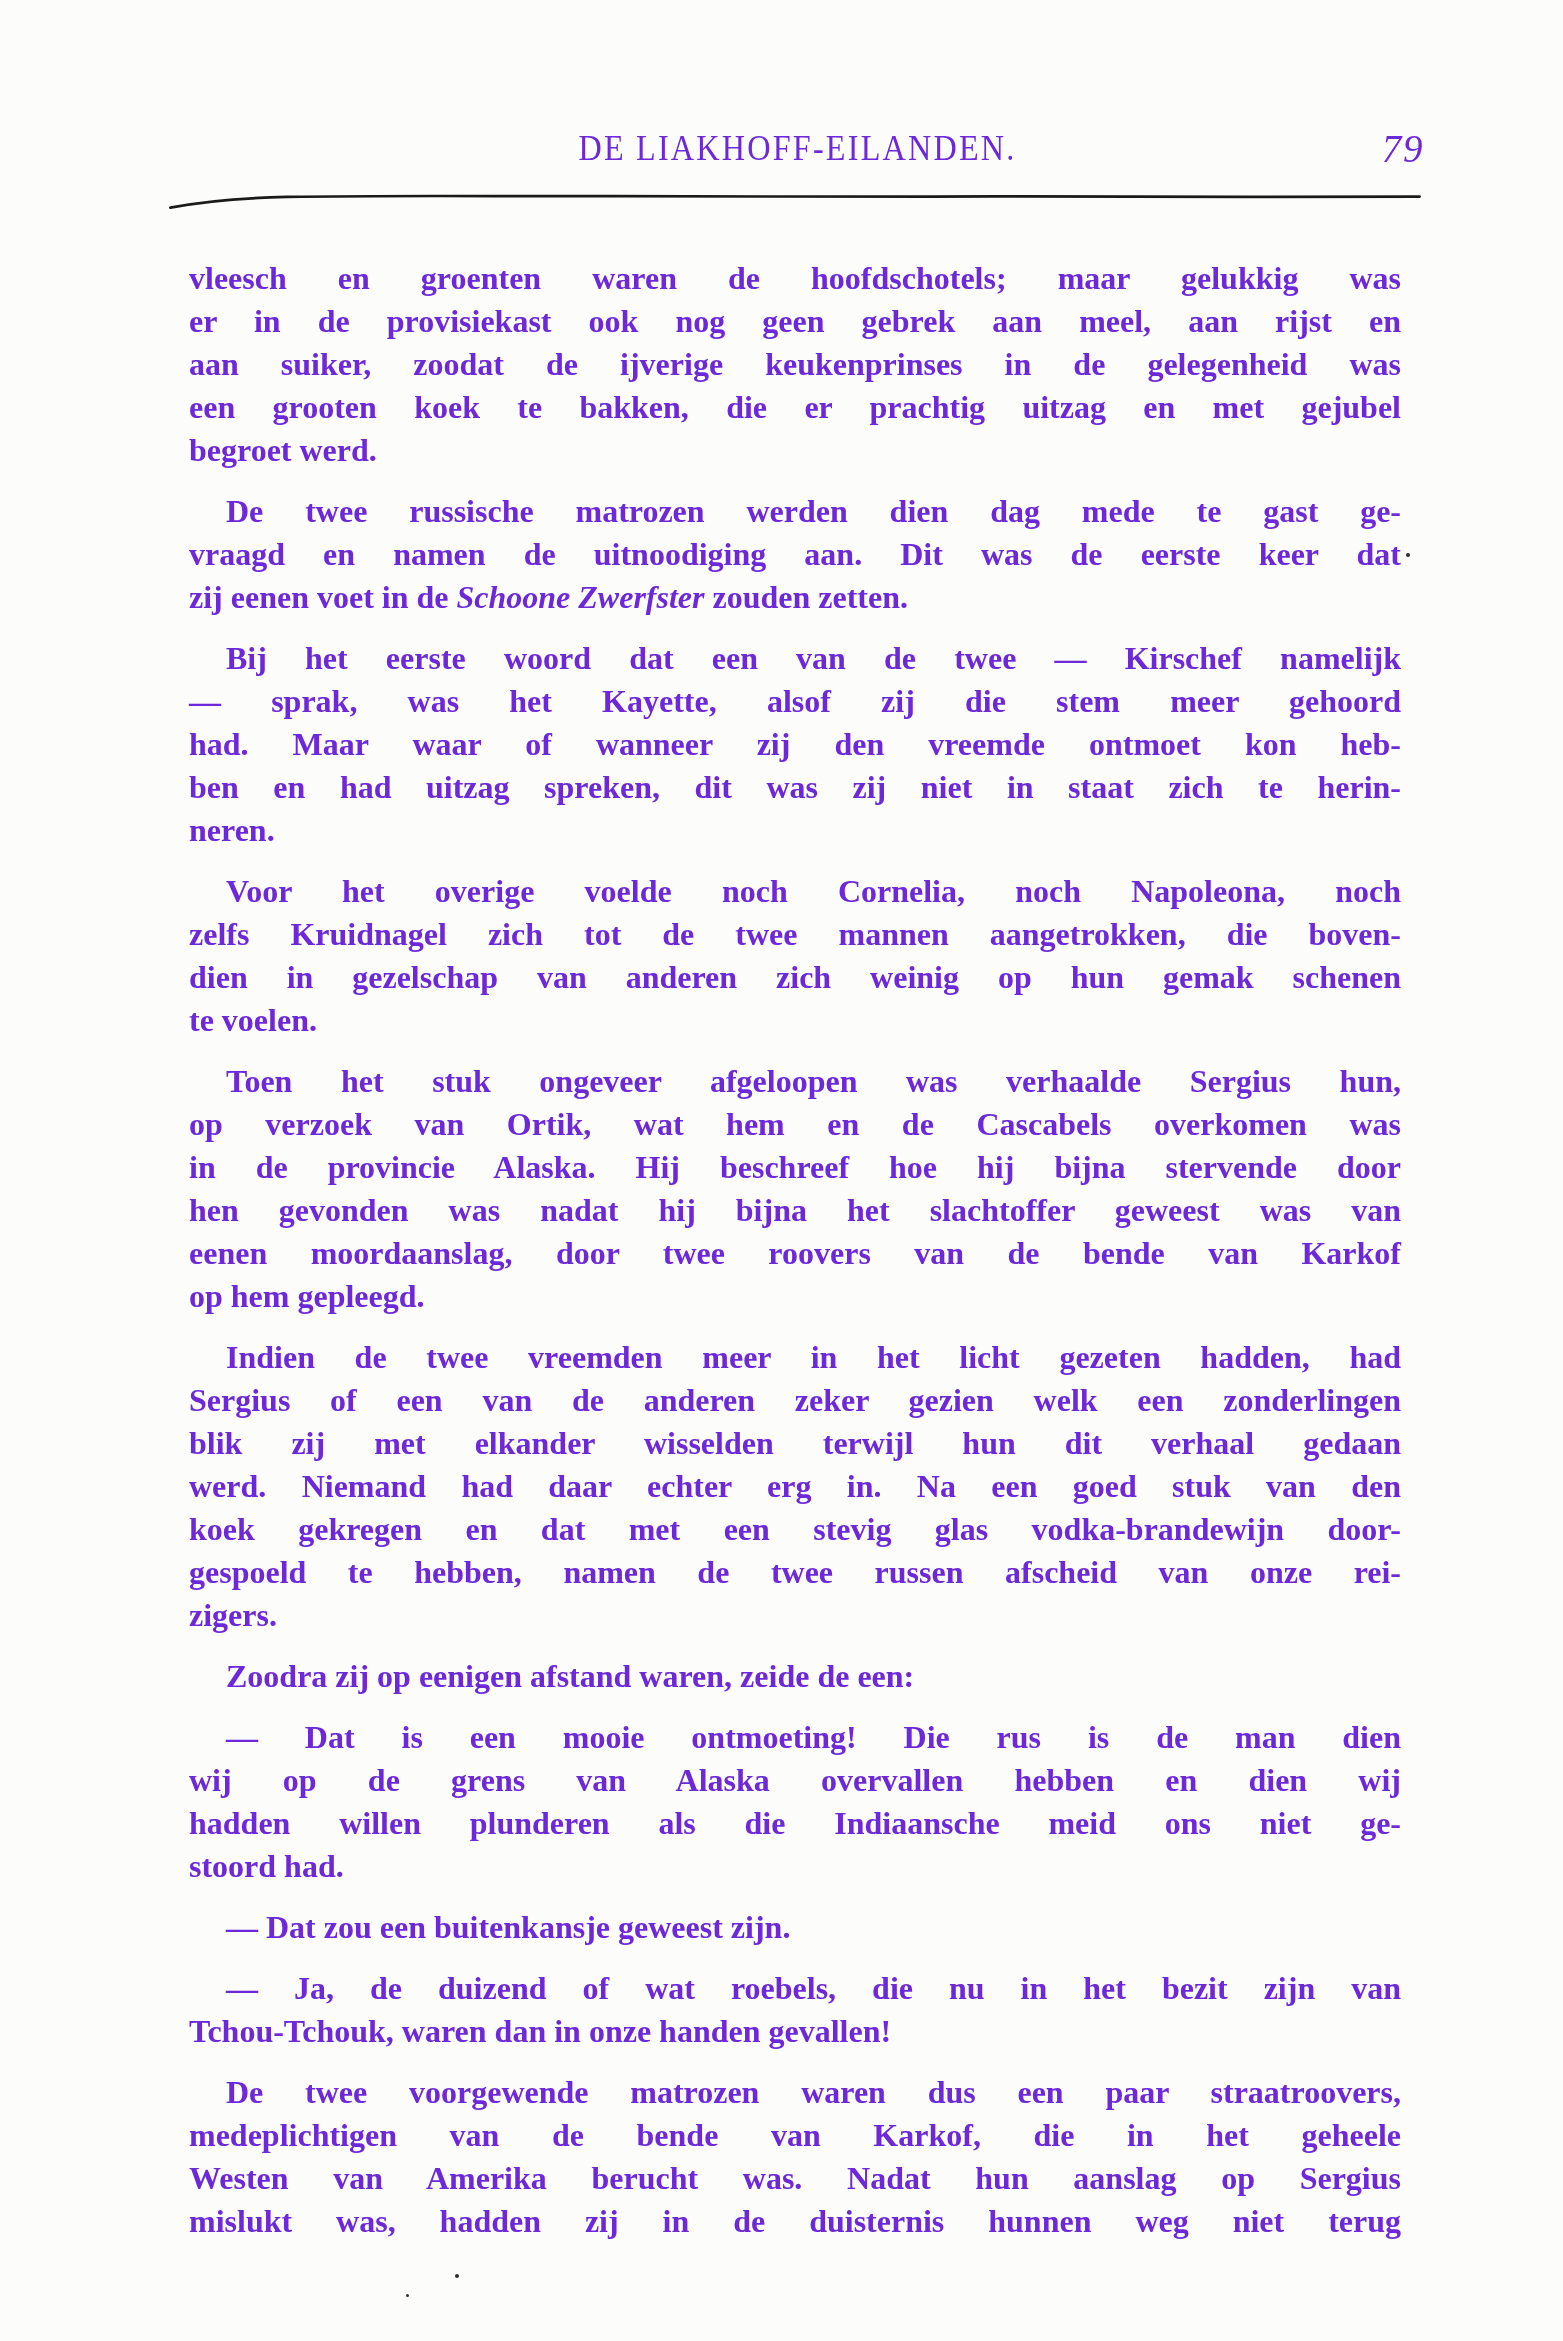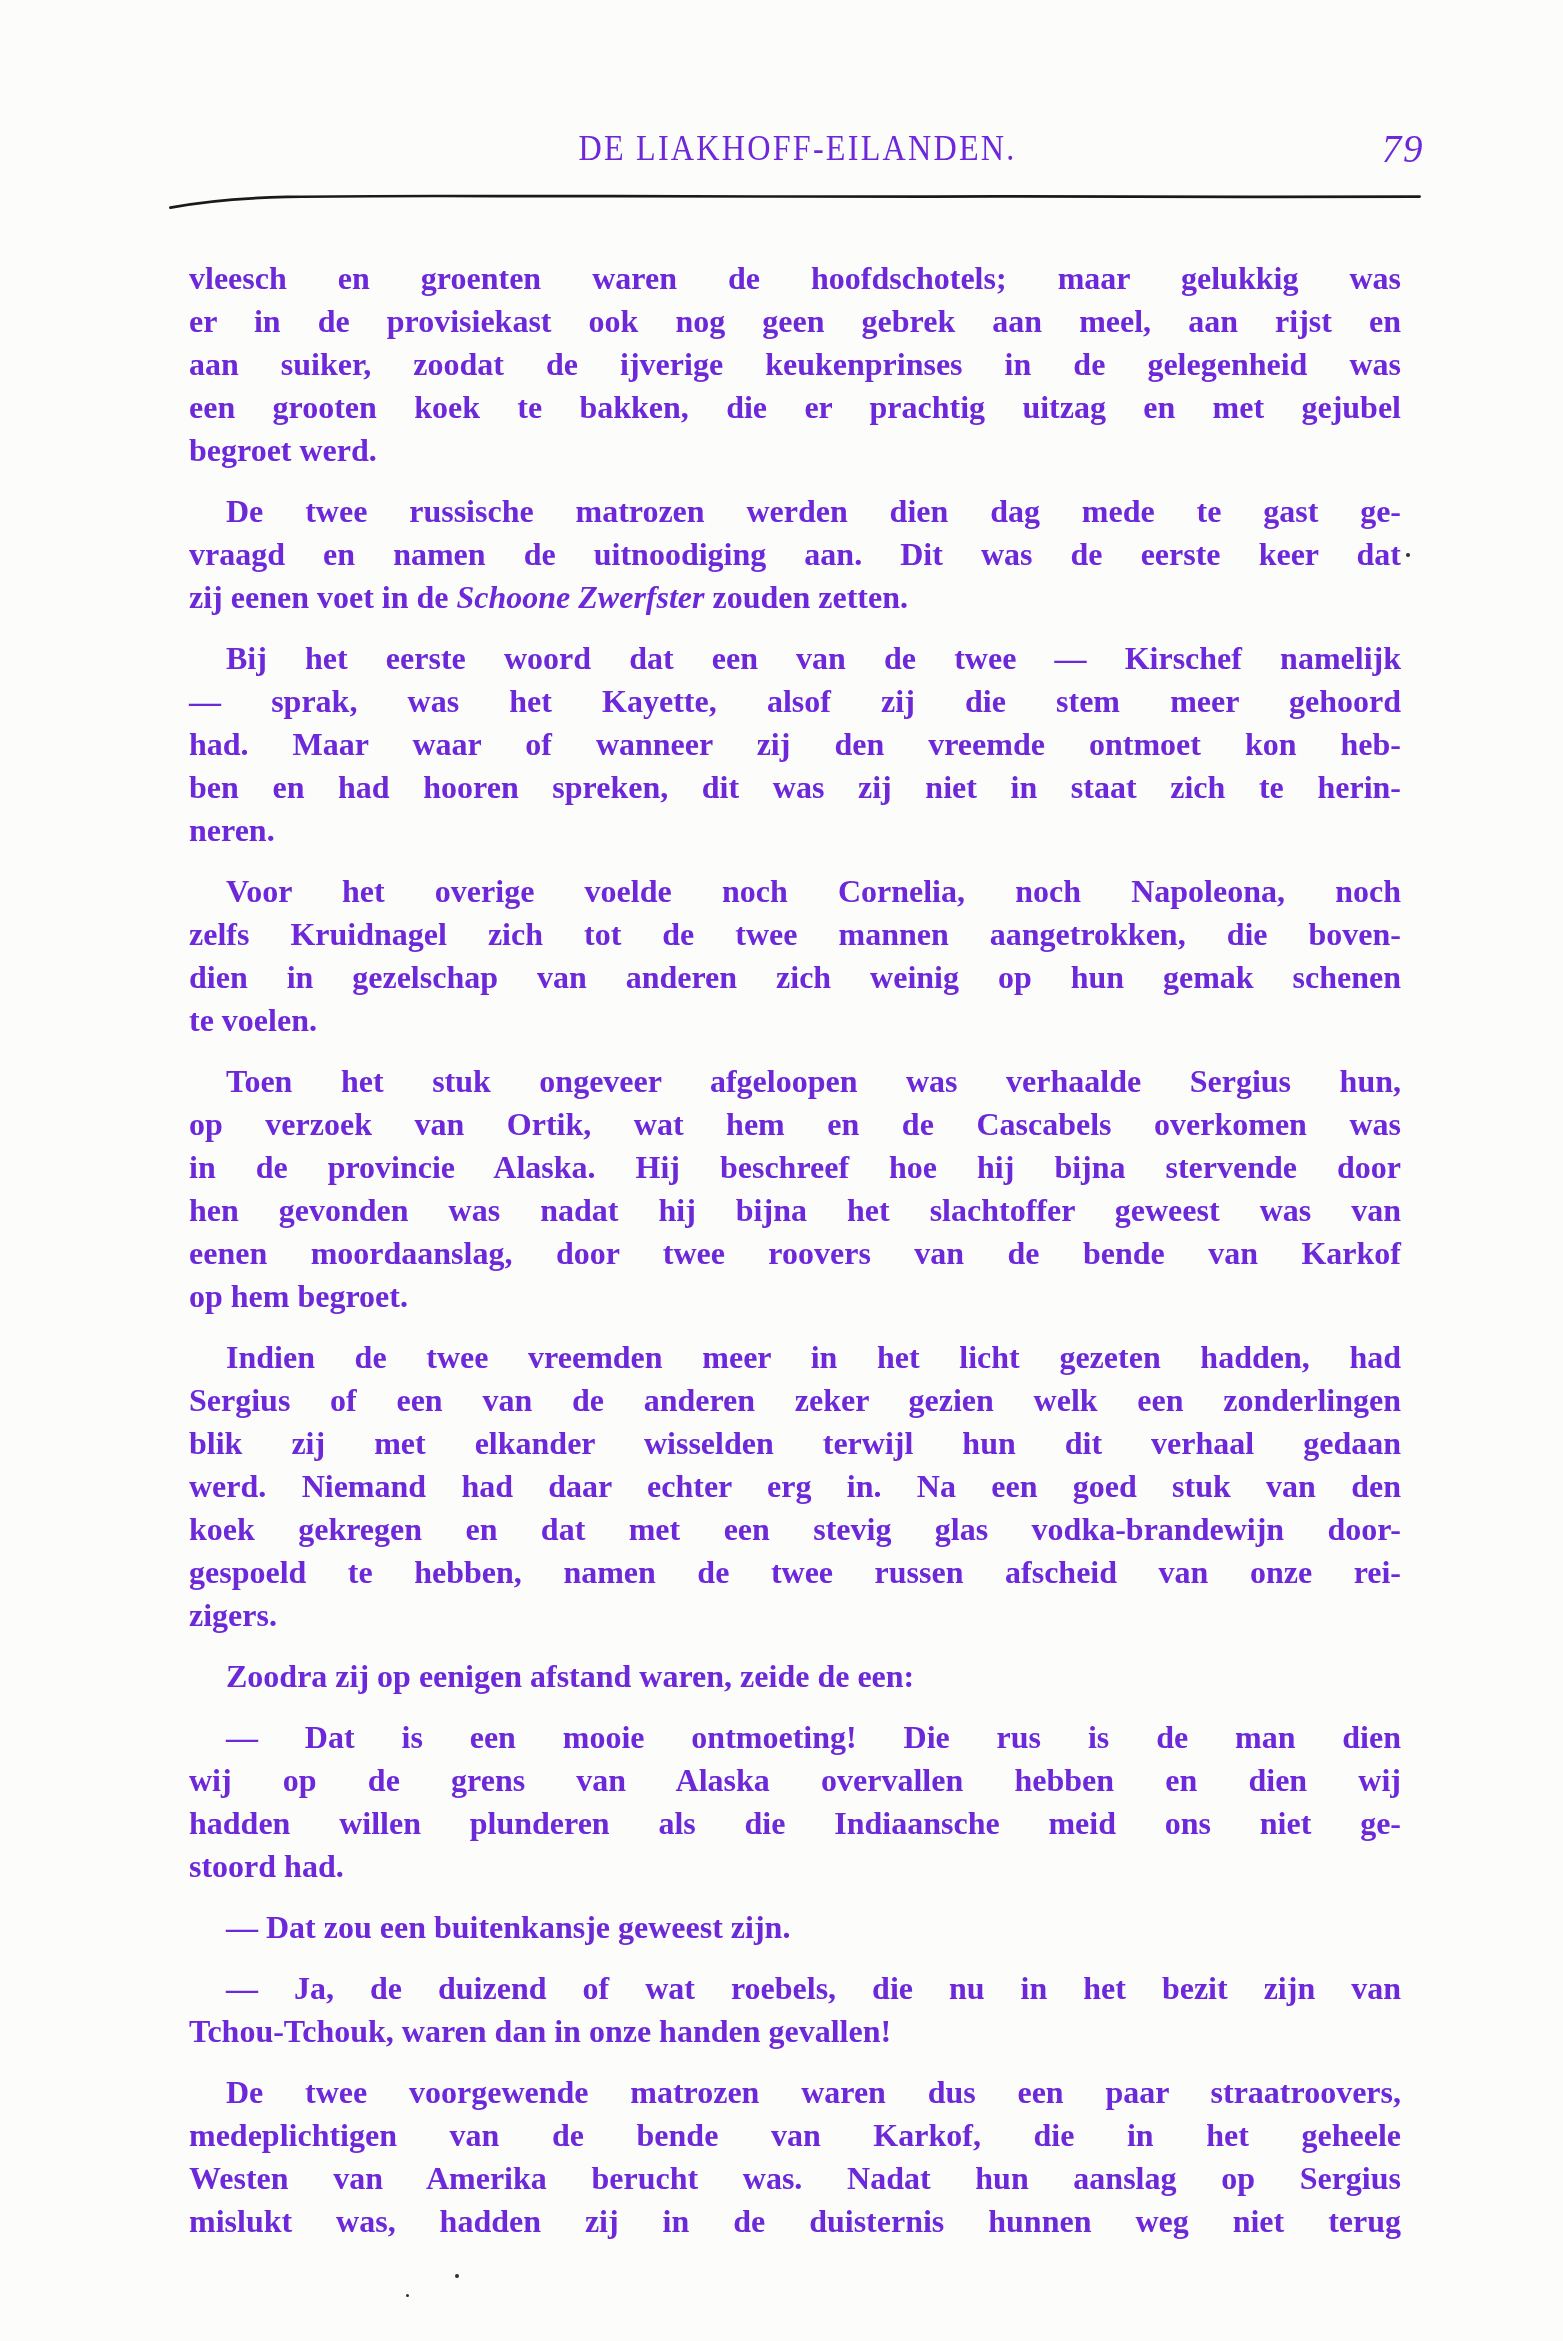--- a/index.html
+++ b/index.html
@@ -99,36 +99,36 @@
       </div>
       <div class="para">
         <div class="line just indent"><span>De twee russische matrozen werden dien dag mede te gast ge-</span></div>
         <div class="line just"><span>vraagd en namen de uitnoodiging aan. Dit was de eerste keer dat</span></div>
         <div class="line"><span>zij eenen voet in de </span><span class="italic">Schoone Zwerfster</span><span> zouden zetten.</span></div>
       </div>
       <div class="para">
         <div class="line just indent"><span>Bij het eerste woord dat een van de twee — Kirschef namelijk</span></div>
         <div class="line just"><span>— sprak, was het Kayette, alsof zij die stem meer gehoord</span></div>
         <div class="line just"><span>had. Maar waar of wanneer zij den vreemde ontmoet kon heb-</span></div>
-        <div class="line just"><span>ben en had hooren spreken, dit was zij niet in staat zich te herin-</span></div>
+        <div class="line just"><span>ben en had uitzag spreken, dit was zij niet in staat zich te herin-</span></div>
         <div class="line"><span>neren.</span></div>
       </div>
       <div class="para">
         <div class="line just indent"><span>Voor het overige voelde noch Cornelia, noch Napoleona, noch</span></div>
         <div class="line just"><span>zelfs Kruidnagel zich tot de twee mannen aangetrokken, die boven-</span></div>
         <div class="line just"><span>dien in gezelschap van anderen zich weinig op hun gemak schenen</span></div>
         <div class="line"><span>te voelen.</span></div>
       </div>
       <div class="para">
         <div class="line just indent"><span>Toen het stuk ongeveer afgeloopen was verhaalde Sergius hun,</span></div>
         <div class="line just"><span>op verzoek van Ortik, wat hem en de Cascabels overkomen was</span></div>
         <div class="line just"><span>in de provincie Alaska. Hij beschreef hoe hij bijna stervende door</span></div>
         <div class="line just"><span>hen gevonden was nadat hij bijna het slachtoffer geweest was van</span></div>
         <div class="line just"><span>eenen moordaanslag, door twee roovers van de bende van Karkof</span></div>
-        <div class="line"><span>op hem begroet.</span></div>
+        <div class="line"><span>op hem gepleegd.</span></div>
       </div>
       <div class="para">
         <div class="line just indent"><span>Indien de twee vreemden meer in het licht gezeten hadden, had</span></div>
         <div class="line just"><span>Sergius of een van de anderen zeker gezien welk een zonderlingen</span></div>
         <div class="line just"><span>blik zij met elkander wisselden terwijl hun dit verhaal gedaan</span></div>
         <div class="line just"><span>werd. Niemand had daar echter erg in. Na een goed stuk van den</span></div>
         <div class="line just"><span>koek gekregen en dat met een stevig glas vodka-brandewijn door-</span></div>
         <div class="line just"><span>gespoeld te hebben, namen de twee russen afscheid van onze rei-</span></div>
         <div class="line"><span>zigers.</span></div>
       </div>

